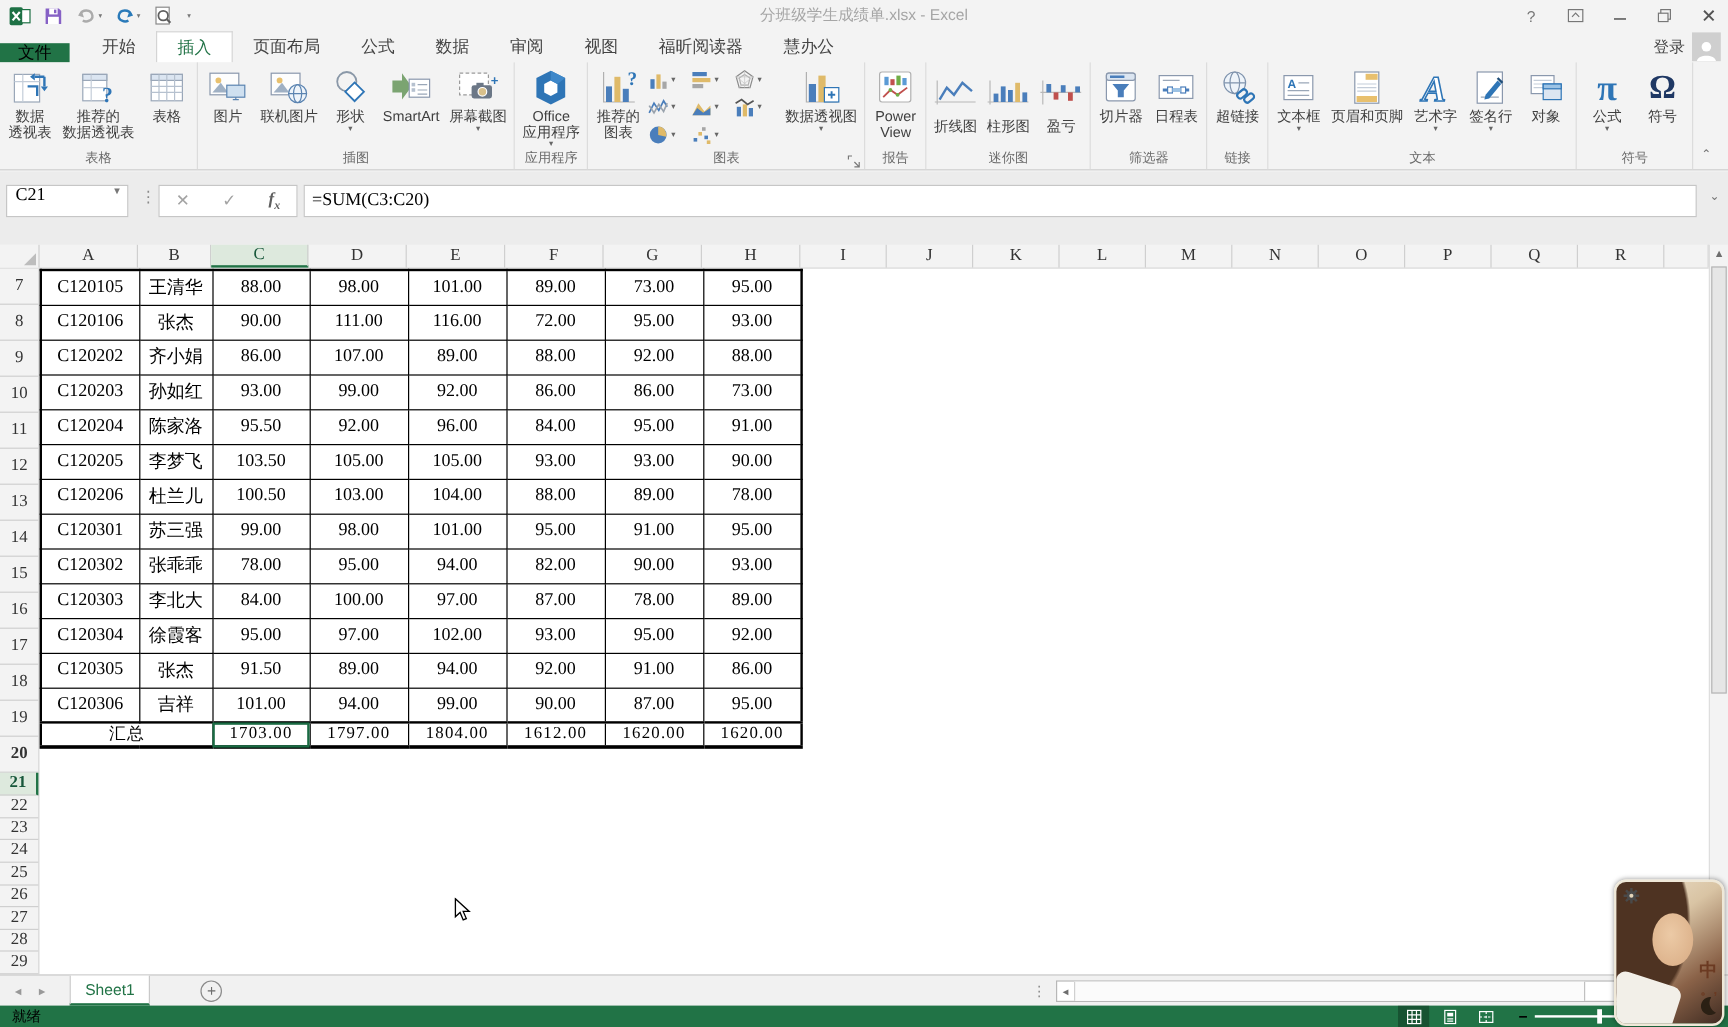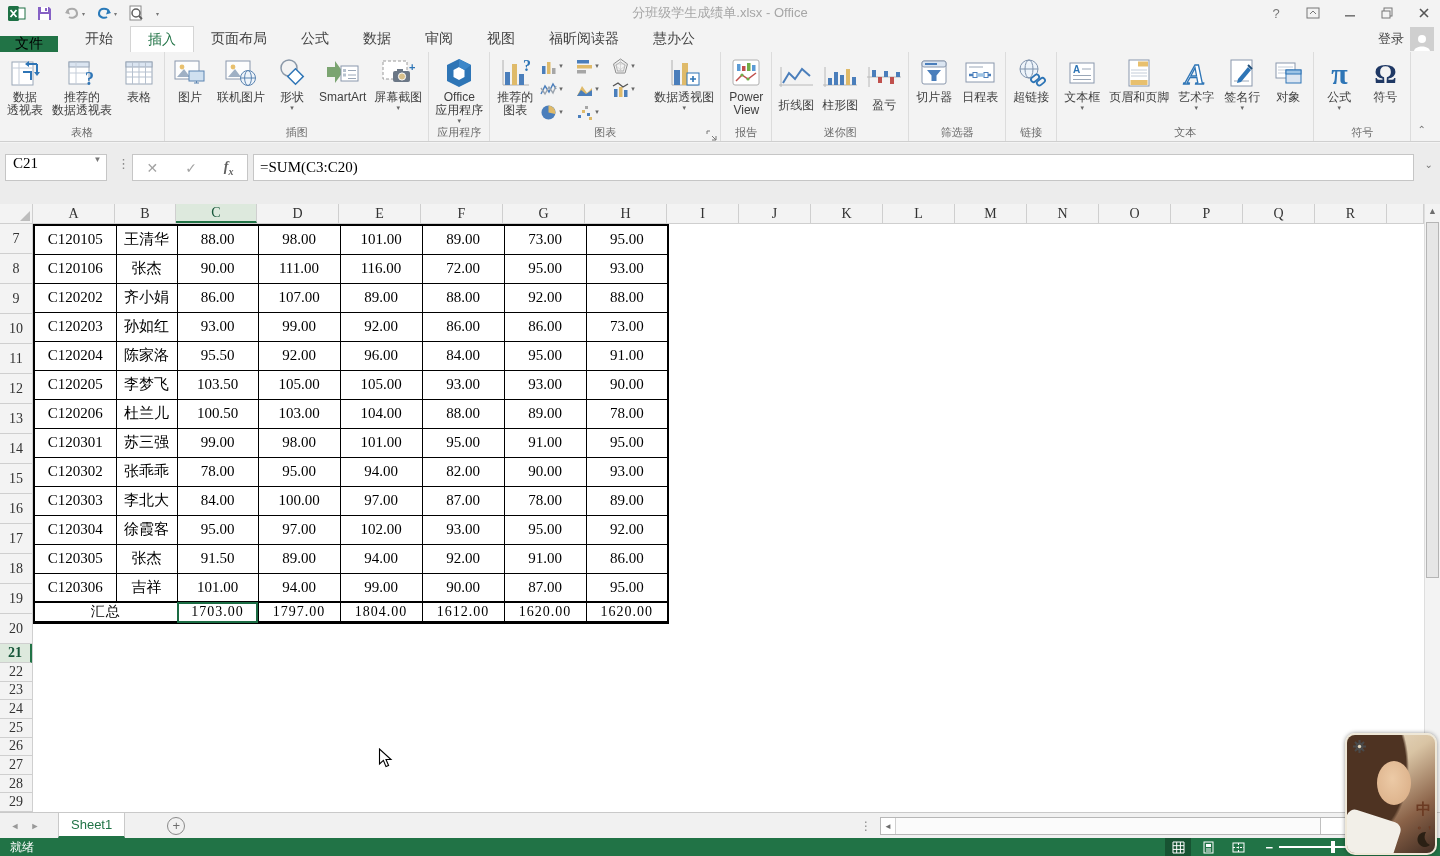--- a/index.html
+++ b/index.html
@@ -78,21 +78,21 @@
   .sheetbar{position:absolute;left:0;right:0;top:812px;height:26px;background:#f1f1f1;border-top:1px solid #c9c9c9;display:flex;align-items:center}
   .sb-arrow{color:#999;font-size:9px;width:30px;text-align:center}
   .sheettab{height:25px;min-width:66px;padding:0 12px;margin-left:10px;background:#fff;border-left:1px solid #c9c9c9;border-right:1px solid #c9c9c9;border-bottom:2px solid #217346;color:#217346;font-size:13px;display:flex;align-items:center;justify-content:center}
   .addsheet{width:18px;height:18px;border:1px solid #8a8a8a;border-radius:50%;color:#6e6e6e;font-size:13px;line-height:15px;text-align:center;margin-left:42px}
   .sb-dots{position:absolute;left:860px;color:#8a8a8a;font-size:12px}
   .hscroll{position:absolute;left:880px;right:18px;top:4px;height:18px;background:#fff;border:1px solid #b7b7b7;display:flex;align-items:center}
   .hs-left{width:14px;text-align:center;color:#6e6e6e;font-size:8px}
   .hs-thumb{height:100%;flex:1;margin-right:100px;background:#fbfbfb;border-left:1px solid #d0d0d0;border-right:1px solid #c0c0c0}
 
   
-  .statusbar{position:absolute;left:0;right:0;top:838px;height:18px;background:#217346;color:#ffffff;display:flex;align-items:center;font-size:12px}
+  .statusbar{position:absolute;left:0;right:0;top:838px;height:18px;background:#217346;color:#000000;display:flex;align-items:center;font-size:12px}
   .status-text{padding-left:10px}
   .sb-right{position:absolute;right:66px;display:flex;align-items:center;gap:4px;height:18px}
   .viewbtn{width:26px;height:18px;display:flex;align-items:center;justify-content:center}
   .viewbtn.pressed{background:rgba(0,0,0,.28)}
   .zoomctl{display:flex;align-items:center;gap:6px;margin-left:10px}
   .zminus{font-weight:bold;font-size:13px}
   .ztrack{width:95px;height:2px;background:#fff;position:relative}
   .zhandle{position:absolute;left:52px;top:-5px;width:4px;height:12px;background:#fff}
 
   
@@ -144,21 +144,21 @@
       </span>
       <span class="qbtn">
         <svg width="18" height="18">
             <rect x="3" y="2" width="11" height="14" fill="#fff" stroke="#8a8a8a"></rect>
             <circle cx="9" cy="9" r="4" fill="none" stroke="#5f5f5f" stroke-width="1.5"></circle>
             <path d="M12 12 L15 15" stroke="#5f5f5f" stroke-width="1.8"></path>
           </svg>
       </span>
       <span class="dd-tiny">▾</span>
     </div>
-    <div class="win-title">分班级学生成绩单.xlsx - Office</div>
+    <div class="win-title">分班级学生成绩单.xlsx - Excel</div>
     <div class="winctl">
       <span>?</span>
       <span>
           <svg width="14" height="12">
             <rect x="1" y="1" width="12" height="10" fill="none" stroke="#777"></rect>
             <path d="M4 7 L7 4 L10 7" fill="none" stroke="#777"></path>
           </svg>
         </span>
       <span>
           <svg width="12" height="10">
@@ -600,21 +600,21 @@
         <div class="rowh" style="height: 30px;">10</div>
         <div class="rowh" style="height: 30px;">11</div>
         <div class="rowh" style="height: 30px;">12</div>
         <div class="rowh" style="height: 30px;">13</div>
         <div class="rowh" style="height: 30px;">14</div>
         <div class="rowh" style="height: 30px;">15</div>
         <div class="rowh" style="height: 30px;">16</div>
         <div class="rowh" style="height: 30px;">17</div>
         <div class="rowh" style="height: 30px;">18</div>
         <div class="rowh" style="height: 30px;">19</div>
-        <div class="rowh" style="height: 30px;">20</div>
+        <div class="rowh" style="height: 30px; font-weight: bold;">20</div>
         <div class="rowh sel" style="height: 19px; font-weight: bold;">21</div>
         <div class="rowh" style="height: 18.625px;">22</div>
         <div class="rowh" style="height: 18.625px;">23</div>
         <div class="rowh" style="height: 18.625px;">24</div>
         <div class="rowh" style="height: 18.625px;">25</div>
         <div class="rowh" style="height: 18.625px;">26</div>
         <div class="rowh" style="height: 18.625px;">27</div>
         <div class="rowh" style="height: 18.625px;">28</div>
         <div class="rowh" style="height: 18.625px;">29</div>
       </div>

